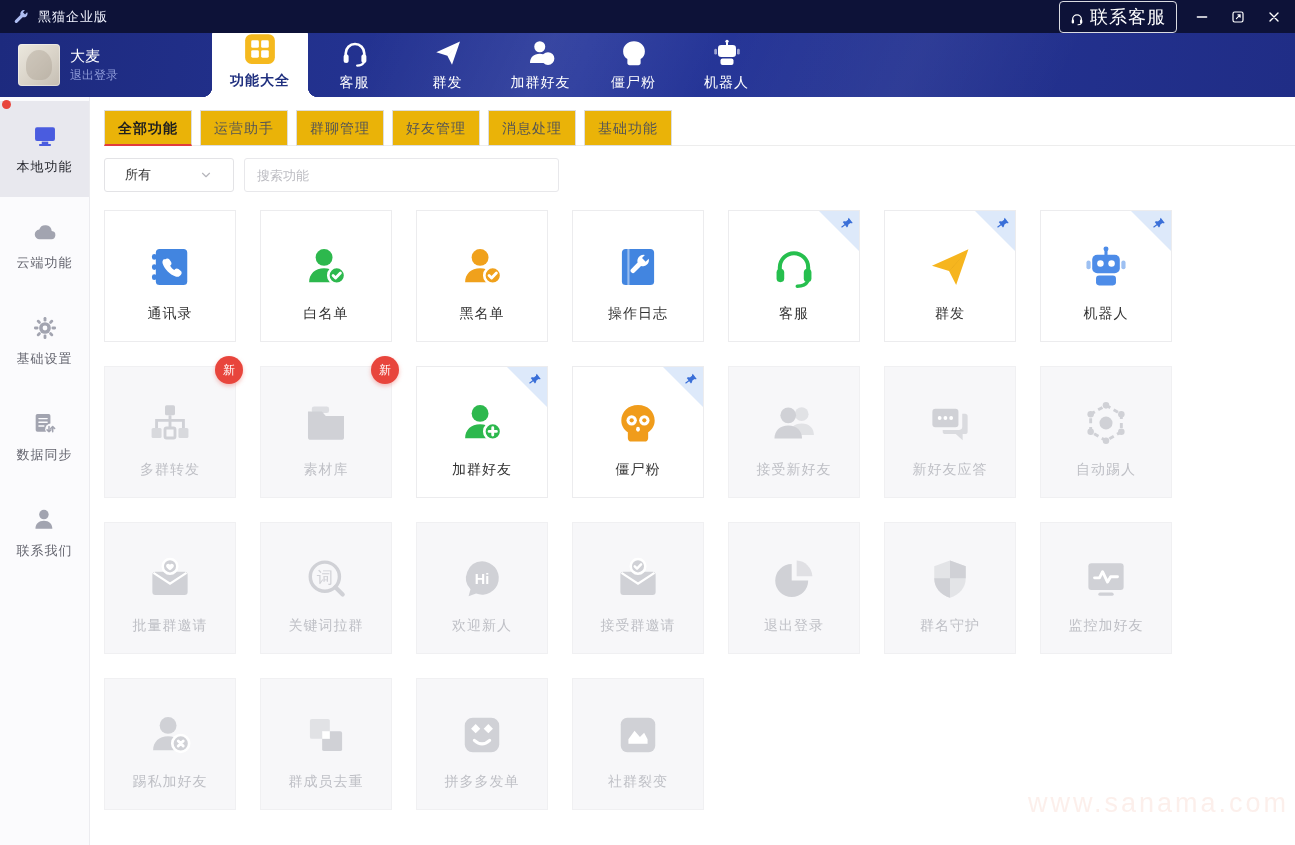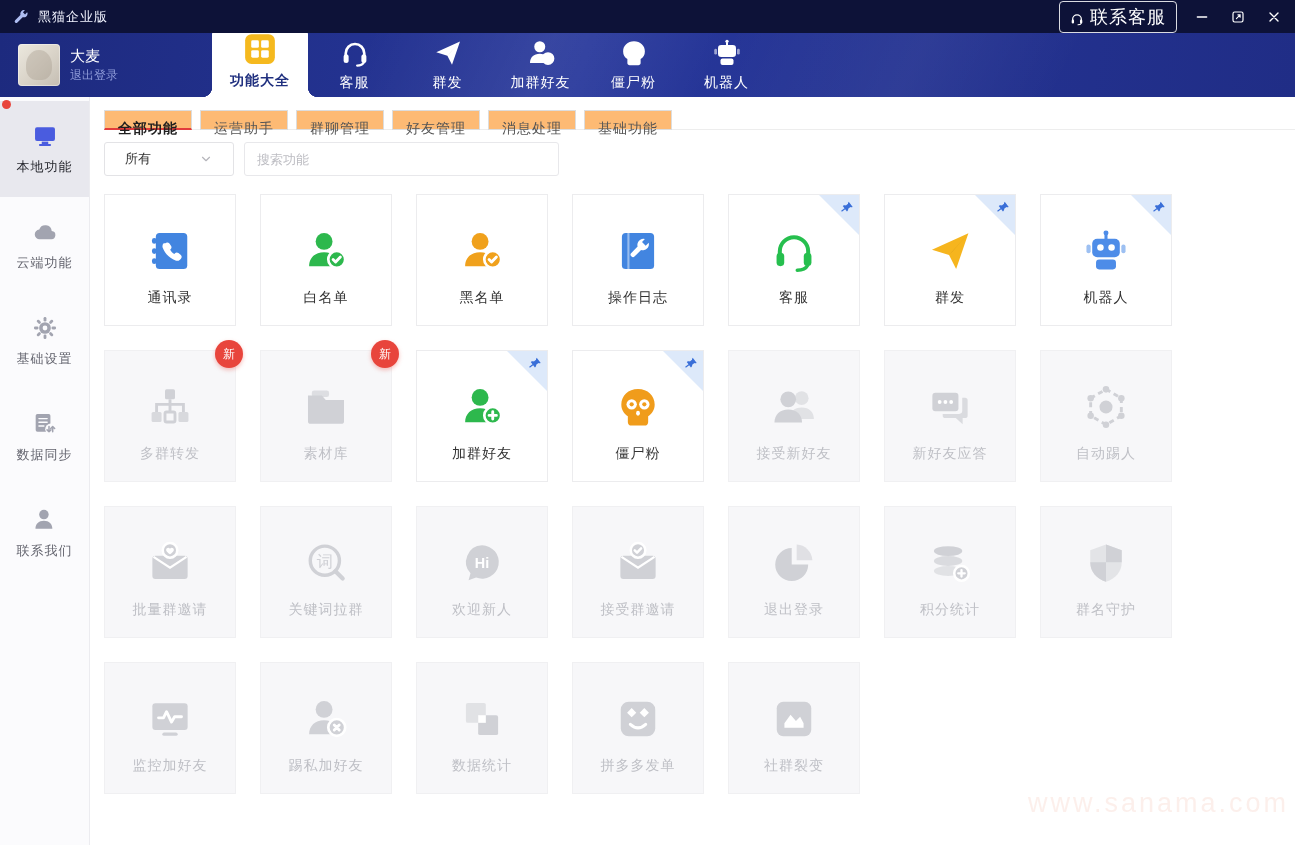--- a/index.html
+++ b/index.html
@@ -72,22 +72,22 @@
                justify-content:center; gap:9px; cursor:pointer; }
   .side-item .sicon { width:26px; height:26px; color:#a2a4b0; }
   .side-item .slabel { font-size:13px; color:#63646e; letter-spacing:1px; }
   .side-item.active { background:#e8e8ee; }
   .side-item.active .sicon { color:#4a5cdf; }
   .side-item.active .slabel { color:#27282f; }
 
   .main { flex:1; position:relative; padding:13px 0 0 14px; background:#fff; }
 
   .tabs { display:flex; border-bottom:1px solid #ededed; padding-right:14px; }
-  .tab { width:88px; height:20px; line-height:34px; text-align:center; font-size:14px;
-         color:#555; background:#fdba74; border:1px solid #ddd; margin-right:8px;
+  .tab { width:88px; height:36px; line-height:34px; text-align:center; font-size:14px;
+         color:#555; background:#eab308; border:1px solid #ddd; margin-right:8px;
          margin-bottom:-1px; cursor:pointer; letter-spacing:1px; }
   .tab.active { color:#1f1f1f; font-weight:bold; border-bottom:2px solid #e23c3c; }
 
   .filter-row { display:flex; align-items:center; gap:10px; margin-top:12px; }
   .select { width:130px; height:34px; border:1px solid #e3e3e6; border-radius:3px;
             display:flex; align-items:center; padding:0 20px; font-size:13px; color:#333;
             cursor:pointer; background:#fff; }
   .select .chev { width:14px; height:14px; color:#b5b5bb; margin-left:auto; }
   .search-input { width:315px; height:34px; border:1px solid #e8e8eb; border-radius:3px;
             padding:0 12px; font-size:13px; color:#333; outline:none;
@@ -536,32 +536,20 @@
               <svg viewBox="0 0 24 24" width="100%" height="100%">
                 <path d="M10.8 4.2a8.6 8.6 0 1 0 8.6 8.6h-8.6z" fill="currentColor"></path>
                 <path d="M13.4 2.4a8.6 8.6 0 0 1 8.2 8.2h-8.2z" fill="currentColor" opacity=".6"></path>
               </svg>
             </span>
             <span class="clabel">退出登录</span>
           </div>
           <div class="card disabled">
             <span class="cicon">
               <svg viewBox="0 0 24 24" width="100%" height="100%">
-                <ellipse cx="11" cy="5.8" rx="7.4" ry="2.6" fill="currentColor"></ellipse>
-                <ellipse cx="11" cy="11" rx="7.4" ry="2.6" fill="currentColor" opacity=".75"></ellipse>
-                <ellipse cx="11" cy="16.2" rx="7.4" ry="2.6" fill="currentColor" opacity=".55"></ellipse>
-                <circle cx="18" cy="17.4" r="3.8" fill="currentColor" stroke="#fff" stroke-width="1.3"></circle>
-                <path d="M18 15.7v3.4M16.3 17.4h3.4" stroke="#fff" stroke-width="1.2" stroke-linecap="round"></path>
-              </svg>
-            </span>
-            <span class="clabel">积分统计</span>
-          </div>
-          <div class="card disabled">
-            <span class="cicon">
-              <svg viewBox="0 0 24 24" width="100%" height="100%">
                 <path d="M12 2.4l8.2 2.9v6.3c0 5.1-3.3 8.5-8.2 10.2-4.9-1.7-8.2-5.1-8.2-10.2V5.3z" fill="currentColor" opacity=".5"></path>
                 <path d="M12 2.4l8.2 2.9v6.3H12zM12 21.8c-4.9-1.7-8.2-5.1-8.2-10.2H12z" fill="currentColor"></path>
               </svg>
             </span>
             <span class="clabel">群名守护</span>
           </div>
           <div class="card disabled">
             <span class="cicon">
               <svg viewBox="0 0 24 24" width="100%" height="100%">
                 <rect x="2.8" y="3.8" width="18.4" height="14" rx="1.6" fill="currentColor"></rect>
@@ -583,21 +571,21 @@
             <span class="clabel">踢私加好友</span>
           </div>
           <div class="card disabled">
             <span class="cicon">
               <svg viewBox="0 0 24 24" width="100%" height="100%">
                 <rect x="3.6" y="3.6" width="10.4" height="10.4" rx="1" fill="currentColor" opacity=".55"></rect>
                 <rect x="10" y="10" width="10.4" height="10.4" rx="1" fill="currentColor"></rect>
                 <rect x="10" y="10" width="4" height="4" fill="#fff"></rect>
               </svg>
             </span>
-            <span class="clabel">数据统计</span>
+            <span class="clabel">群成员去重</span>
           </div>
           <div class="card disabled">
             <span class="cicon">
               <svg viewBox="0 0 24 24" width="100%" height="100%">
                 <rect x="3" y="3" width="18" height="18" rx="4.2" fill="currentColor"></rect>
                 <rect x="7" y="7" width="3.4" height="3.4" transform="rotate(45 8.7 8.7)" fill="#fff"></rect>
                 <rect x="13.6" y="7" width="3.4" height="3.4" transform="rotate(45 15.3 8.7)" fill="#fff"></rect>
                 <path d="M8 14.8c2.6 2.4 5.4 2.4 8 0" stroke="#fff" stroke-width="1.6" fill="none" stroke-linecap="round"></path>
               </svg>
             </span>

